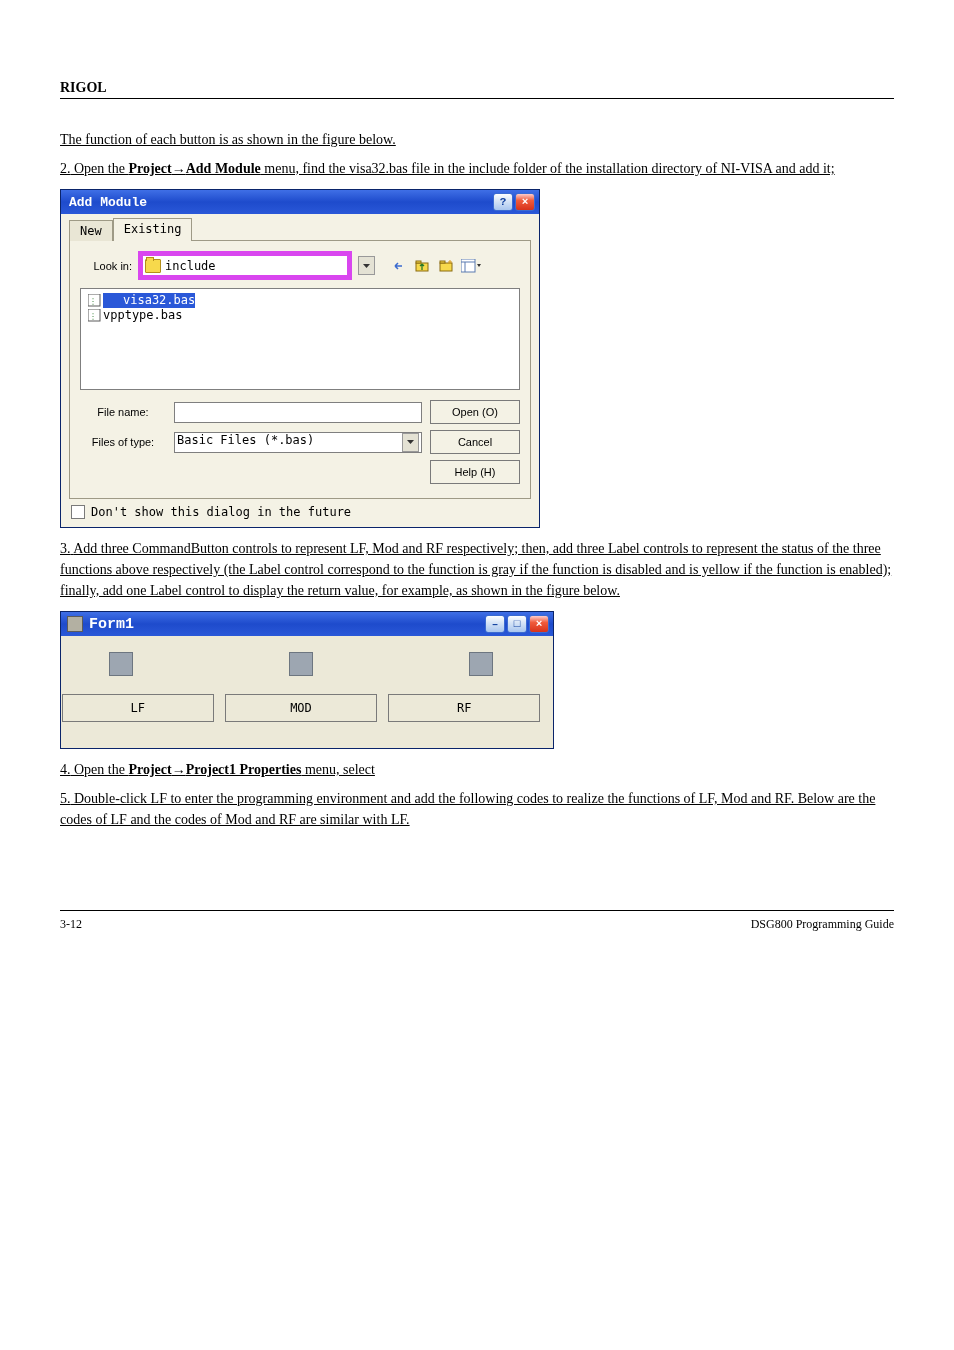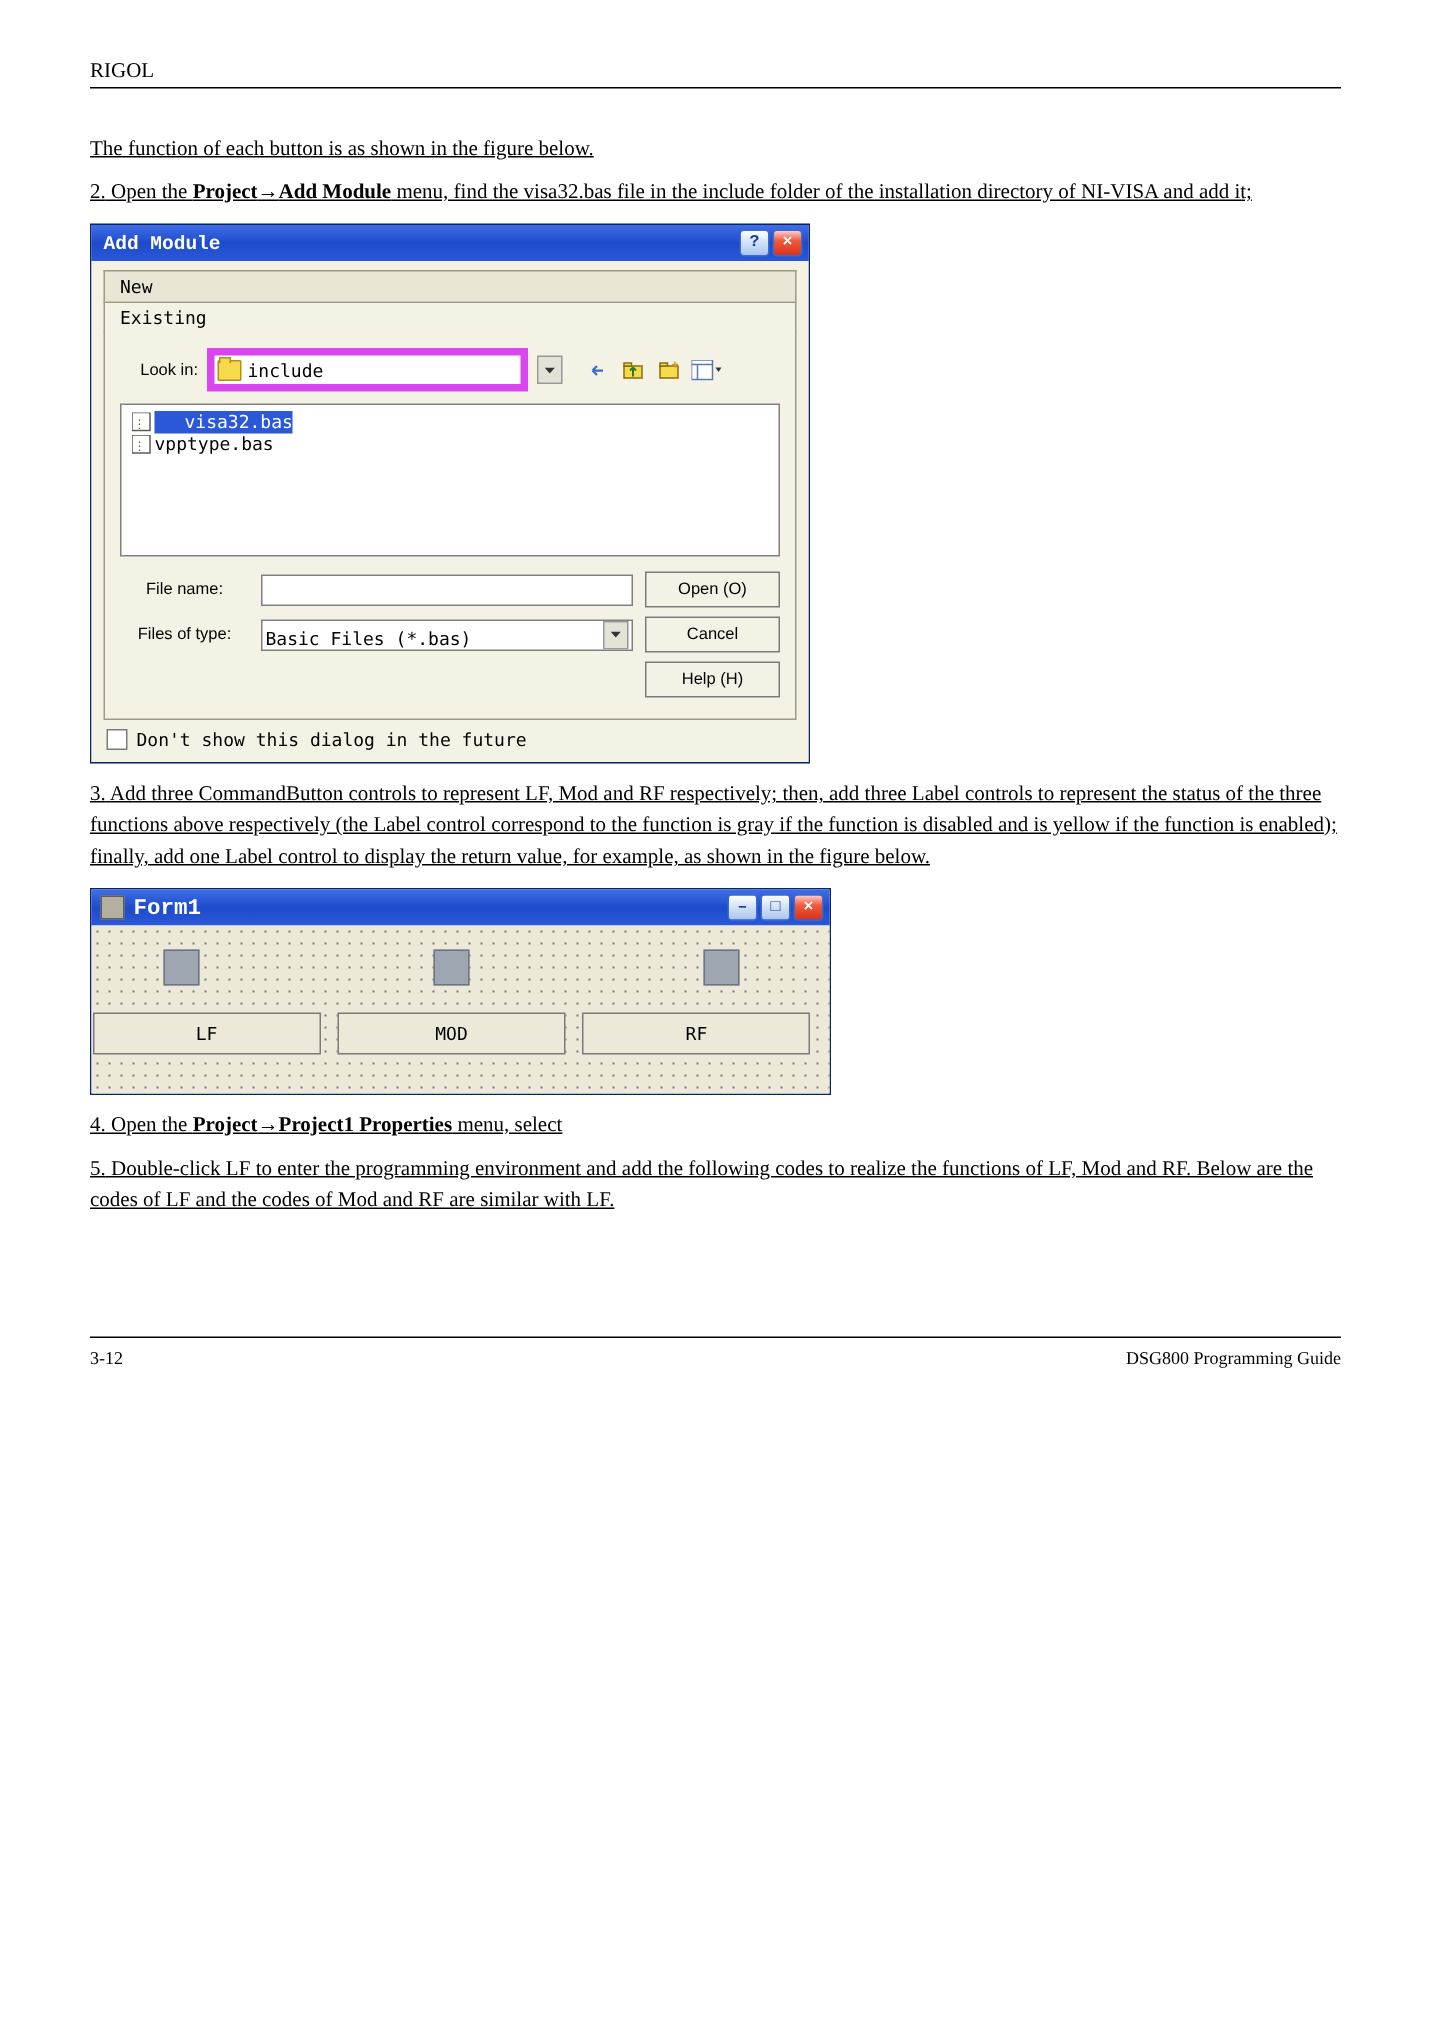--- a/index.html
+++ b/index.html
@@ -7,23 +7,24 @@
   padding: 0;
   font-family: "Times New Roman", serif;
   background: #fff;
   color: #000;
   width: 954px;
 }
 .page {
   padding: 40px 60px 60px 60px;
 }
 .header {
-  font-weight: normal;
+  font-weight: bold;
   font-size: 14px;
   margin-bottom: 2px;
+  margin-top: 40px;
 }
 .header-line {
   border: none;
   border-top: 1.5px solid #000;
   margin: 0 0 30px 0;
 }
 .body-text {
   font-size: 14px;
   line-height: 1.5;
   margin: 8px 0;
@@ -66,21 +67,20 @@
   color: #fff;
 }
 .dialog-body {
   padding: 4px 8px 8px 8px;
   background: #f4f2e5;
 }
 .tabs {
   display: flex;
   gap: 0;
   margin-bottom: 0;
-  flex-direction: column;
 }
 .tab {
   padding: 3px 10px;
   background: #f4f2e5;
   border: 1px solid #9e9a86;
   border-bottom: none;
   font-family: "SimSun","MS Gothic",monospace;
   font-size: 12px;
   position: relative;
 }
@@ -161,21 +161,21 @@
 .filefields {
   display:grid;
   grid-template-columns: 86px 1fr 90px;
   gap: 6px 8px;
   align-items:center;
   margin-top: 10px;
 }
 .tf-label { text-align:center; }
 .tf-input {
   background:#fff; border:1px solid #7f7f7f; height:19px;
-  display:flex; align-items:flex-end; padding:0 2px;
+  display:flex; align-items:flex-start; padding:0 2px;
   font-family:"SimSun","MS Gothic",monospace;
   font-size:12px;
 }
 .tf-input.with-arrow { justify-content:space-between; }
 .btn {
   background:#f4f2e5;
   border:1px solid #7a7a7a;
   height: 22px;
   display:flex; align-items:center; justify-content:center;
   font-size: 11px;

